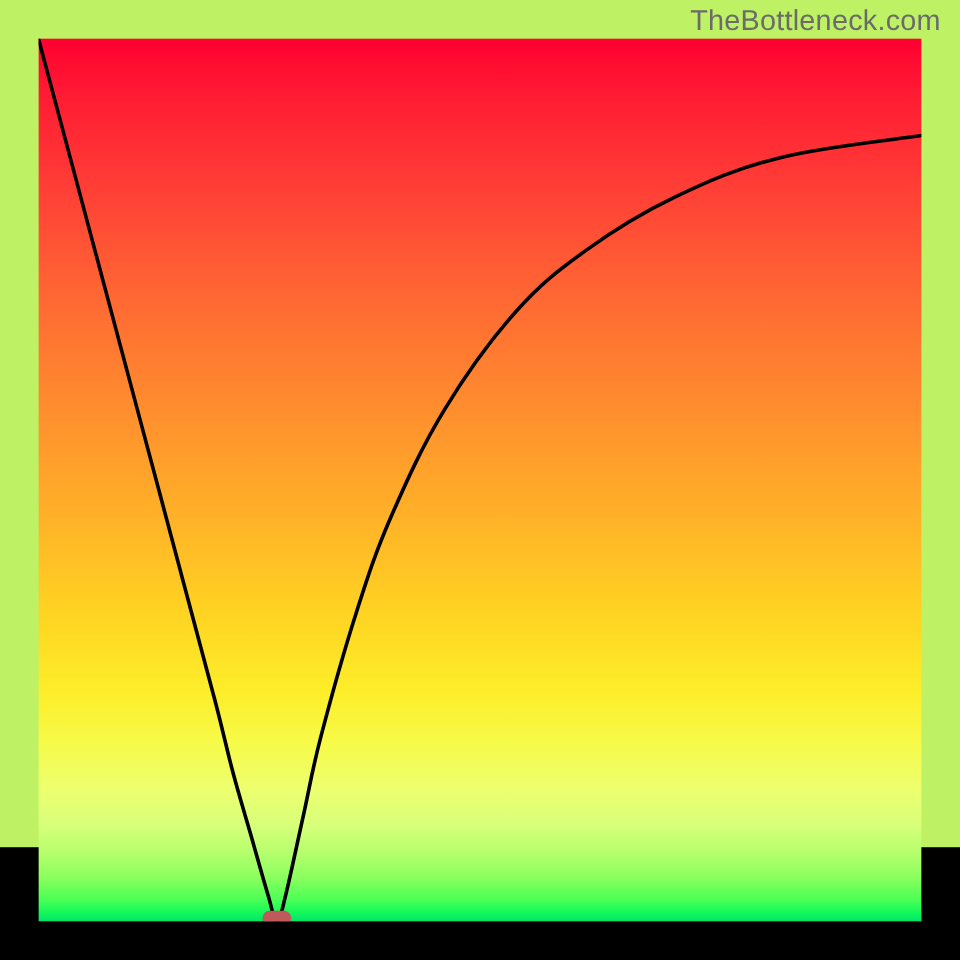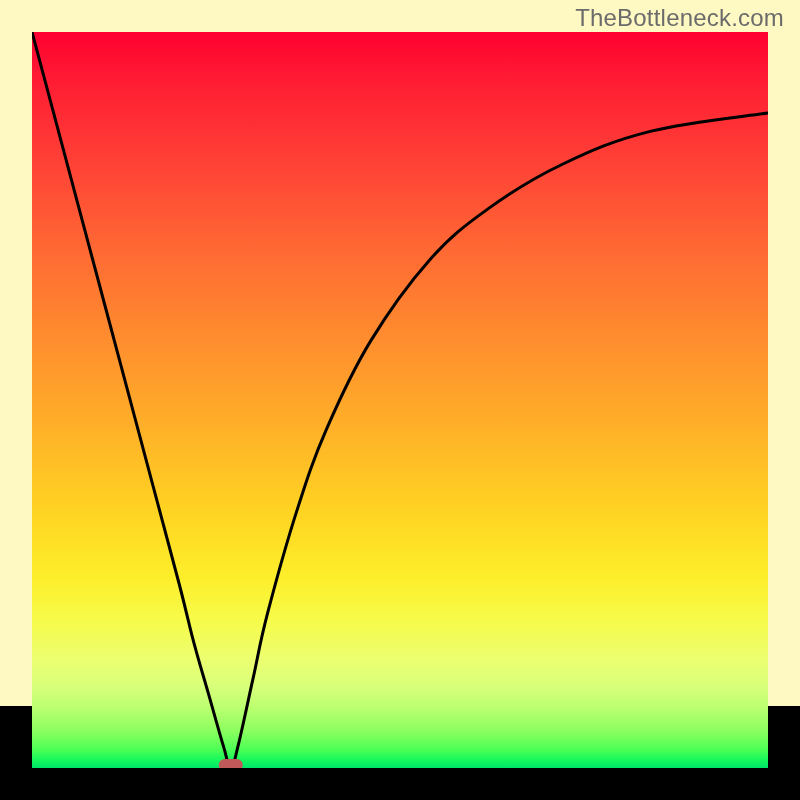--- a/index.html
+++ b/index.html
@@ -6,21 +6,21 @@
     margin: 0;
     padding: 0;
     width: 800px;
     height: 800px;
     background: #000000;
   }
   .container {
     position: relative;
     width: 800px;
     height: 706px;
-    background: #fef9c3;
+    background: #bef264;
   }
   .watermark {
     position: absolute;
     top: 4px;
     right: 16px;
     font-family: Arial, Helvetica, sans-serif;
     font-size: 24px;
     font-weight: 500;
     color: #6b6b6b;
     letter-spacing: 0.2px;

